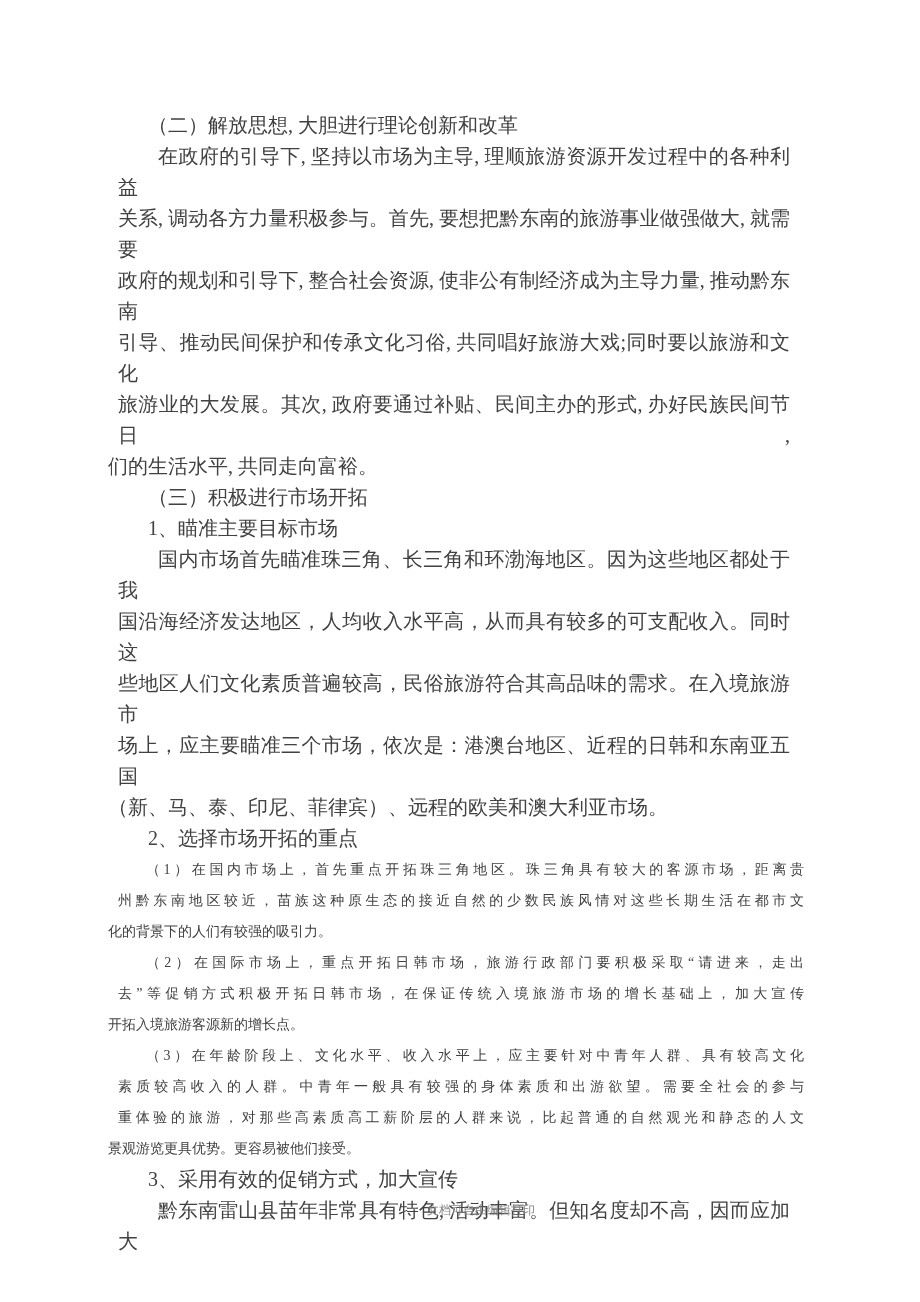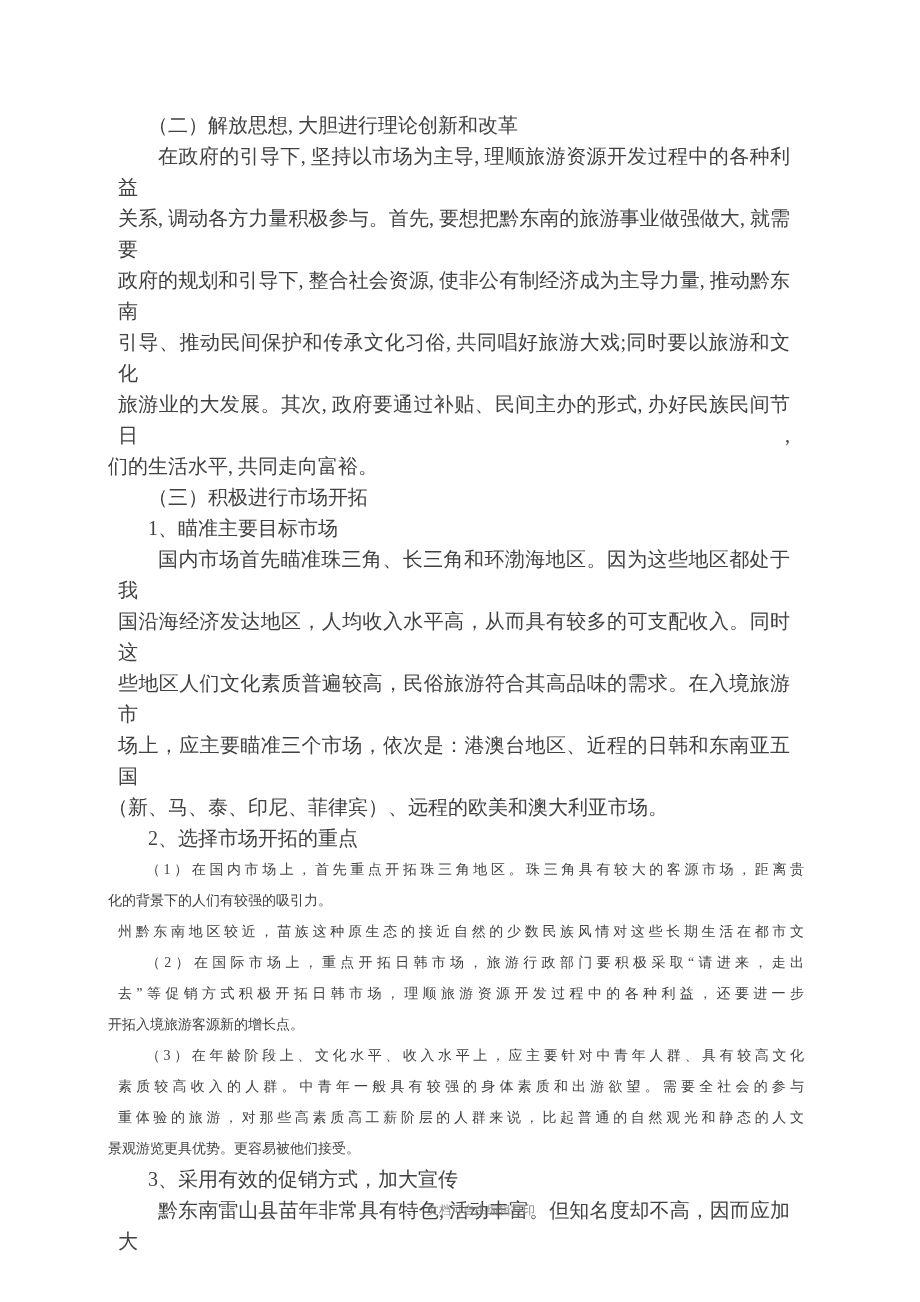--- a/index.html
+++ b/index.html
@@ -74,24 +74,24 @@
   <div class="l end">们的生活水平, 共同走向富裕。</div>
   <div class="l ind end">（三）积极进行市场开拓</div>
   <div class="l ind end">1、瞄准主要目标市场</div>
   <div class="l ind fill">国内市场首先瞄准珠三角、长三角和环渤海地区。因为这些地区都处于我</div>
   <div class="l fill">国沿海经济发达地区，人均收入水平高，从而具有较多的可支配收入。同时这</div>
   <div class="l fill">些地区人们文化素质普遍较高，民俗旅游符合其高品味的需求。在入境旅游市</div>
   <div class="l fill">场上，应主要瞄准三个市场，依次是：港澳台地区、近程的日韩和东南亚五国</div>
   <div class="l end">（新、马、泰、印尼、菲律宾）、远程的欧美和澳大利亚市场。</div>
   <div class="l ind end">2、选择市场开拓的重点</div>
   <div class="l ind fill sm">（1）在国内市场上，首先重点开拓珠三角地区。珠三角具有较大的客源市场，距离贵</div>
+  <div class="l fill sm">州黔东南地区较近，苗族这种原生态的接近自然的少数民族风情对这些长期生活在都市文</div>
   <div class="l end sm">化的背景下的人们有较强的吸引力。</div>
-  <div class="l fill sm">州黔东南地区较近，苗族这种原生态的接近自然的少数民族风情对这些长期生活在都市文</div>
   <div class="l ind fill sm">（2）在国际市场上，重点开拓日韩市场，旅游行政部门要积极采取“请进来，走出</div>
-  <div class="l fill sm">去”等促销方式积极开拓日韩市场，理顺旅游资源开发过程中的各种利益，还要进一步</div>
+  <div class="l fill sm">去”等促销方式积极开拓日韩市场，在保证传统入境旅游市场的增长基础上，加大宣传</div>
   <div class="l end sm">开拓入境旅游客源新的增长点。</div>
   <div class="l ind fill sm">（3）在年龄阶段上、文化水平、收入水平上，应主要针对中青年人群、具有较高文化</div>
   <div class="l fill sm">素质较高收入的人群。中青年一般具有较强的身体素质和出游欲望。需要全社会的参与</div>
   <div class="l fill sm">重体验的旅游，对那些高素质高工薪阶层的人群来说，比起普通的自然观光和静态的人文</div>
   <div class="l end sm">景观游览更具优势。更容易被他们接受。</div>
   <div class="l ind end">3、采用有效的促销方式，加大宣传</div>
   <div class="l ind fill">黔东南雷山县苗年非常具有特色, 活动丰富。但知名度却不高，因而应加大</div>
 
 </div>
 

